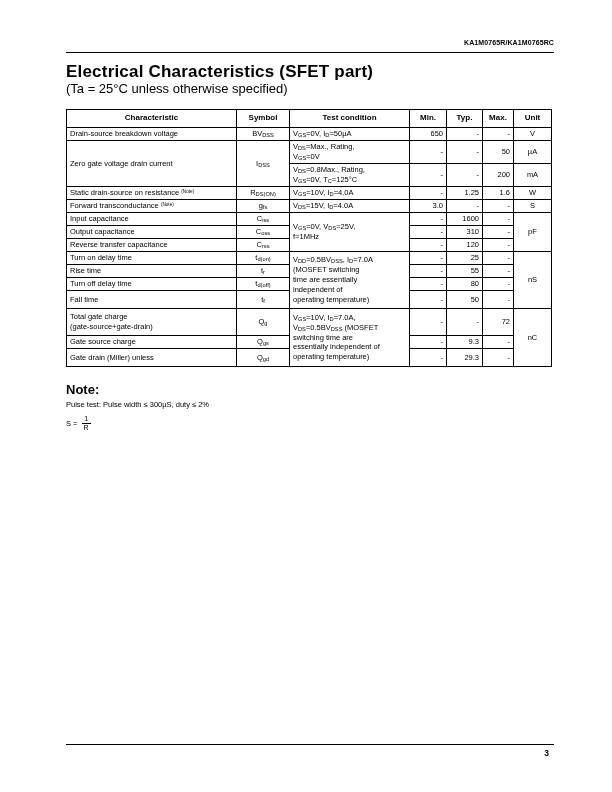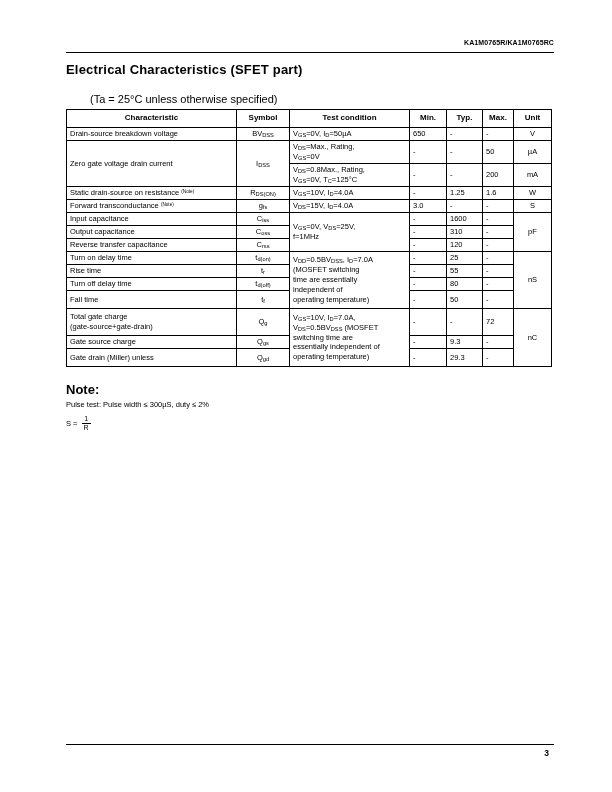--- a/index.html
+++ b/index.html
@@ -14,26 +14,25 @@
   .brand{
     position:absolute; top:39px; right:58px;
     font-size:7px; font-weight:bold; letter-spacing:0.1px;
   }
   .top-rule{
     position:absolute; left:66px; width:488px; top:52px;
     border-top:1.6px solid #000;
   }
   .title{
     position:absolute; left:66px; top:62px;
-    font-size:13px; font-weight:bold; letter-spacing:0.2px;
+    font-size:17px; font-weight:bold; letter-spacing:0.2px;
   }
   .subtitle{
-    position:absolute; left:66px; top:93px;
-    font-size:11px;
-    margin-left:24px;
+    position:absolute; left:66px; top:81px;
+    font-size:13px;
   }
   table.spec{
     position:absolute; left:66px; top:109px;
     width:485px;
     border-collapse:collapse;
     table-layout:fixed;
     font-size:7.5px;
     border-radius:9px;
   }
   table.spec th, table.spec td{
@@ -42,21 +41,21 @@
     line-height:1.32;
     overflow:hidden;
   }
   table.spec th{
     font-size:8px; font-weight:bold; text-align:center;
     padding:2px 2px;
   }
   td.c-char{text-align:left; padding-left:4px;}
   td.c-sym{text-align:center;}
   td.c-cond{text-align:left; padding-left:4px;}
-  td.c-val{text-align:left;}
+  td.c-val{text-align:right;}
   td.c-unit{text-align:center;}
   tr.h18{height:18px;}
   tr.h13{height:13px;padding-left:24px;}
   tr.h23{height:23px;}
   tr.h27{height:27px;margin-left:47px;}
   sub{font-size:0.76em; vertical-align:-0.12em; line-height:0;}
   sup{font-size:0.62em; vertical-align:0.45em; line-height:0;}
   .note{
     position:absolute; left:66px; top:381px;
     font-size:7.5px; line-height:1.45;

